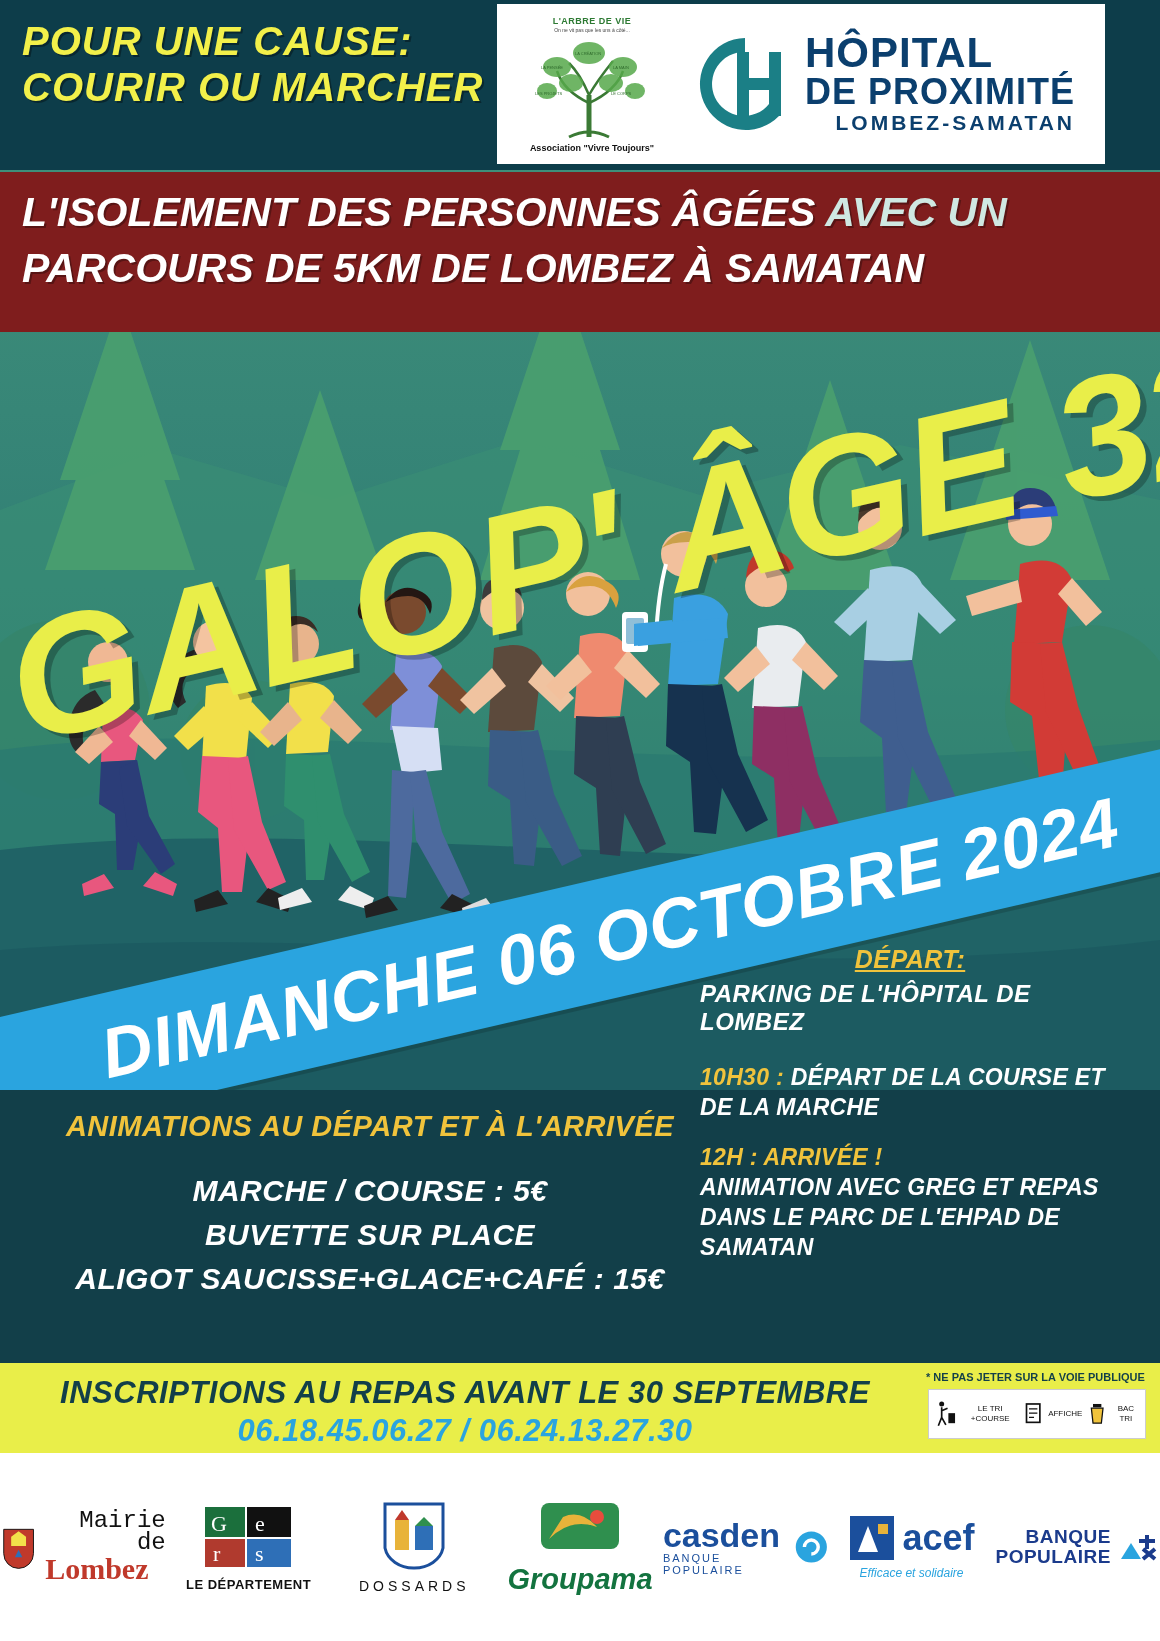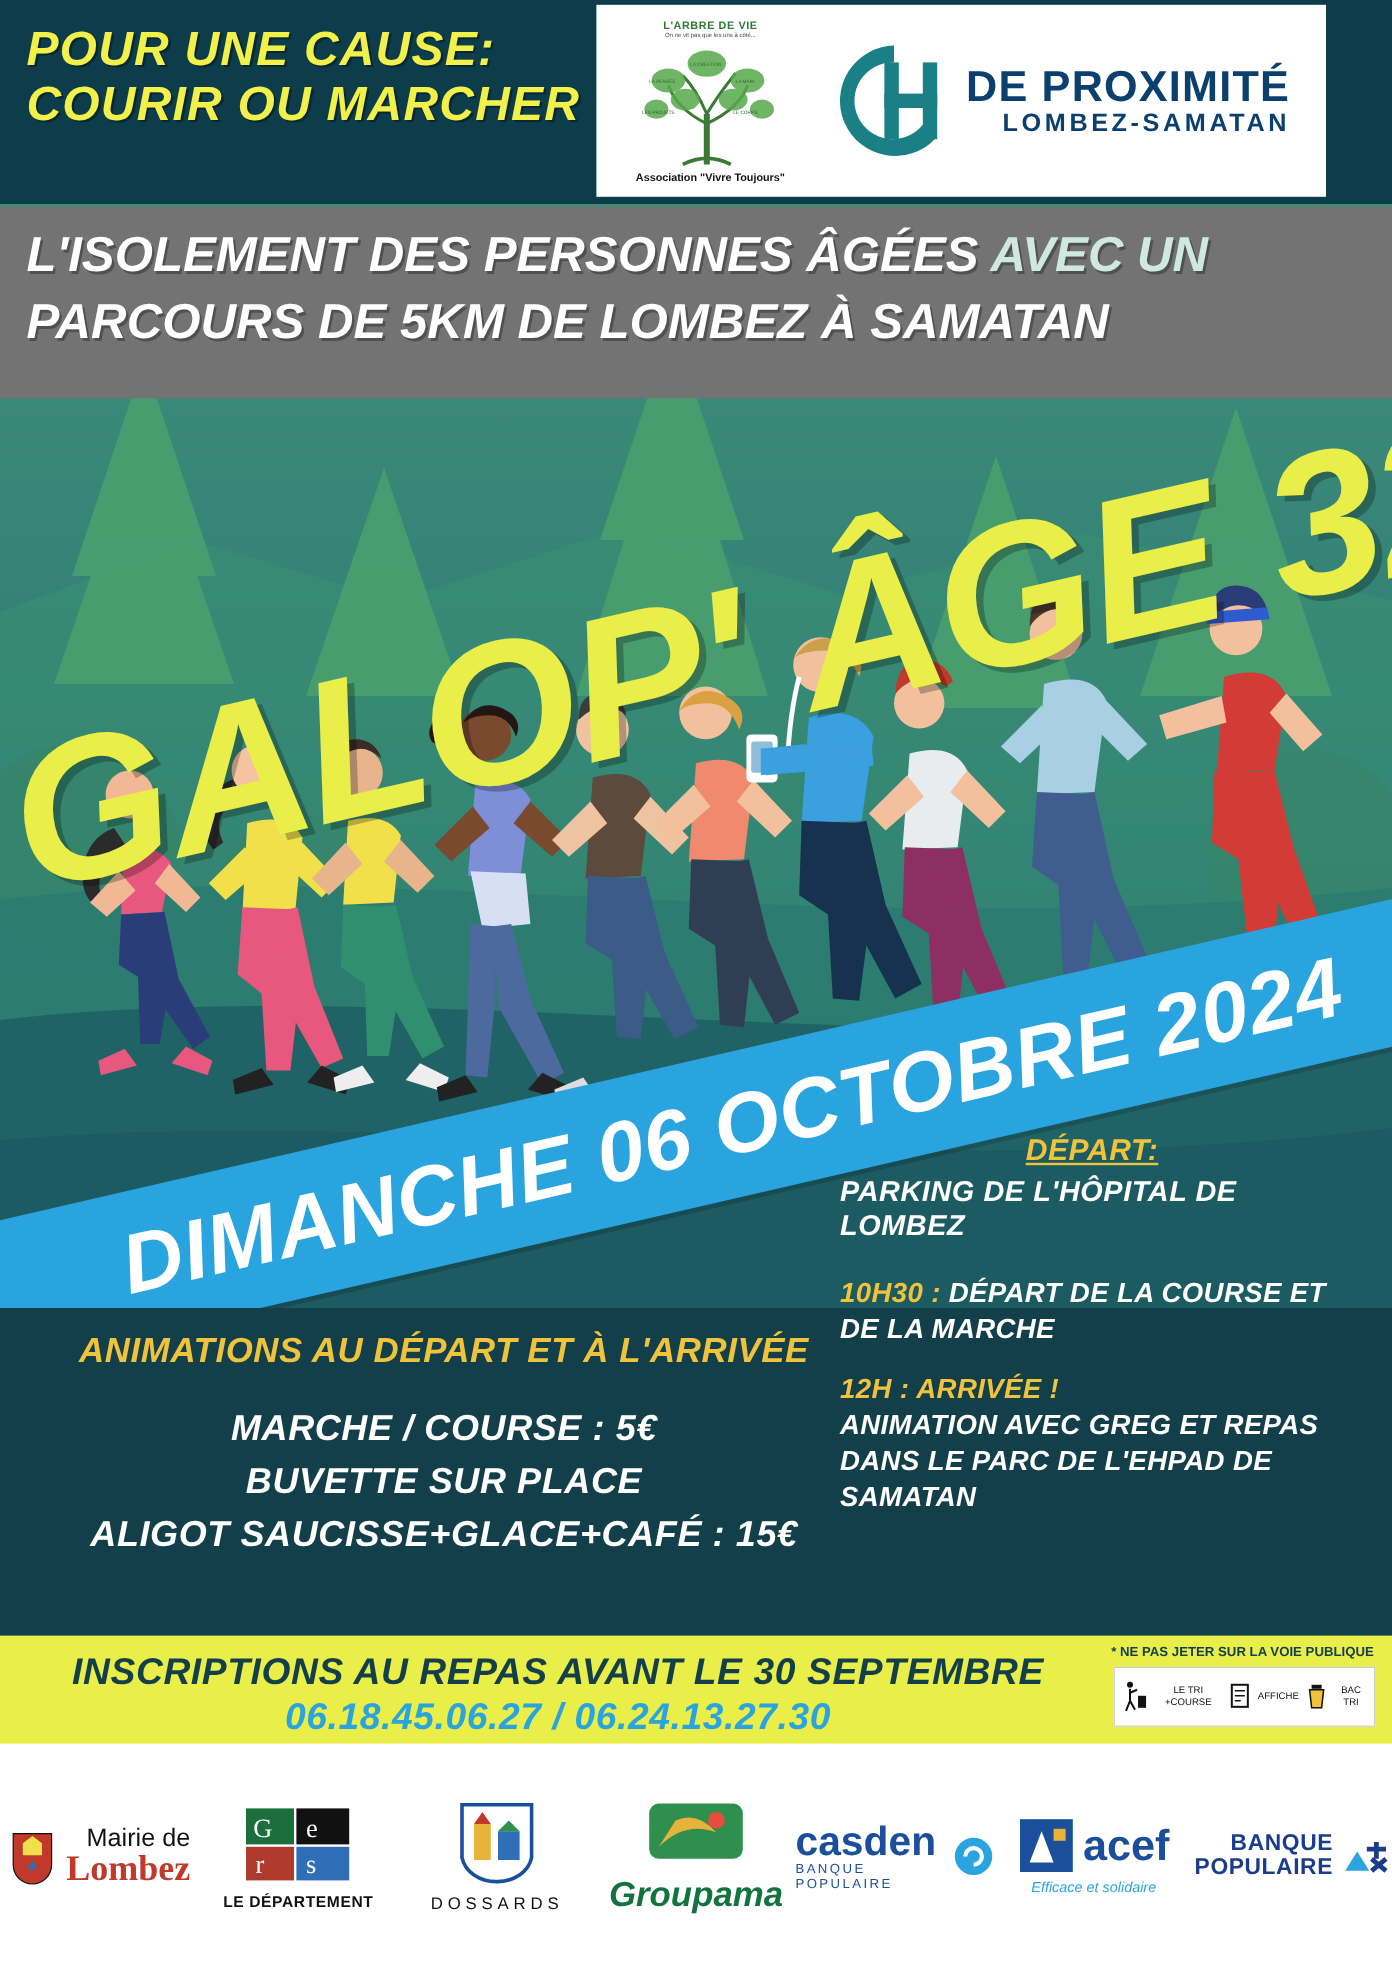--- a/index.html
+++ b/index.html
@@ -41,21 +41,21 @@
   .logo-hop{flex:1;display:flex;align-items:center;padding-left:6px;}
   .hc-mark{width:104px;height:104px;flex:0 0 104px;position:relative;}
   .hop-text{margin-left:8px;}
   .hop-l1{font-size:42px;font-weight:bold;color:#0b3f6e;line-height:40px;letter-spacing:1px;}
   .hop-l2{font-size:36px;font-weight:bold;color:#0b3f6e;line-height:38px;letter-spacing:1px;}
   .hop-l3{font-size:21px;font-weight:bold;color:#0b3f6e;line-height:24px;letter-spacing:3px;text-align:right;}
 
   
   .subtitle{
     position:absolute;top:172px;left:0;width:1160px;height:160px;
-    background:#737373;padding:12px 20px 0 22px;box-sizing:border-box;
+    background:#7f1d1d;padding:12px 20px 0 22px;box-sizing:border-box;
   }
   .sub-line{
     font-size:41px;font-weight:bold;font-style:italic;line-height:56px;
     letter-spacing:0px;text-transform:uppercase;color:#ffffff;
     text-shadow:2px 2px 0 rgba(0,0,0,.3);
   }
   .sub-line .light{color:#cfe8e2;}
 
   
   .scene{
@@ -138,21 +138,21 @@
   }
   .tri-cell{font-size:8px;color:#111;text-align:center;line-height:10px;}
 
   
   .sponsors{
     position:absolute;top:1453px;left:0;width:1160px;height:188px;
     background:#ffffff;display:flex;align-items:center;
   }
   .sp{flex:1;display:flex;flex-direction:column;align-items:center;justify-content:center;}
 
-  .mairie-main{font-family:Liberation Sans, sans-serif;font-size:21px;color:#111;line-height:22px;text-align:right;}
+  .mairie-main{font-family:Liberation Mono, monospace;font-size:24px;color:#111;line-height:22px;text-align:right;}
   .mairie-town{font-family:"Liberation Serif",serif;font-size:30px;color:#c0392b;font-weight:bold;line-height:30px;}
   .gers-dep{font-size:13px;font-weight:bold;color:#111;letter-spacing:.5px;margin-top:4px;}
   .samatan-lbl{font-size:14px;letter-spacing:4px;color:#111;margin-top:6px;}
   .groupama{font-size:29px;font-weight:bold;color:#13733f;font-style:italic;margin-top:4px;}
   .casden{font-size:34px;font-weight:bold;color:#1b4f9c;line-height:34px;}
   .casden-sub{font-size:11px;letter-spacing:2px;color:#1b4f9c;}
   .acef{font-size:36px;font-weight:bold;color:#1b4f9c;line-height:34px;}
   .acef-sub{font-size:12px;font-style:italic;color:#2aa4df;margin-top:4px;}
   .bp1{font-size:19px;font-weight:bold;color:#1b3b8c;letter-spacing:.5px;line-height:20px;}
   .bp2{font-size:19px;font-weight:bold;color:#1b3b8c;letter-spacing:.5px;line-height:20px;}
@@ -364,20 +364,21 @@
       </div>
 
       <div class="logo-hop">
         <svg class="hc-mark" viewBox="0 0 104 104">
           <path d="M52,6 a46,46 0 1,0 34,78 l-10,-12 a32,32 0 1,1 -24,-52 Z" fill="#1b7f86"></path>
           <rect x="44" y="20" width="12" height="64" fill="#1b7f86"></rect>
           <rect x="76" y="20" width="12" height="64" fill="#1b7f86"></rect>
           <rect x="44" y="46" width="44" height="12" fill="#1b7f86"></rect>
         </svg>
         <div class="hop-text">
+          <div class="hop-l1">HÔPITAL</div>
           <div class="hop-l2">DE PROXIMITÉ</div>
           <div class="hop-l3">LOMBEZ-SAMATAN</div>
         </div>
       </div>
     </div>
   </div>
 
   <div class="subtitle">
     <div class="sub-line">
       <span>L'ISOLEMENT DES PERSONNES ÂGÉES</span>

